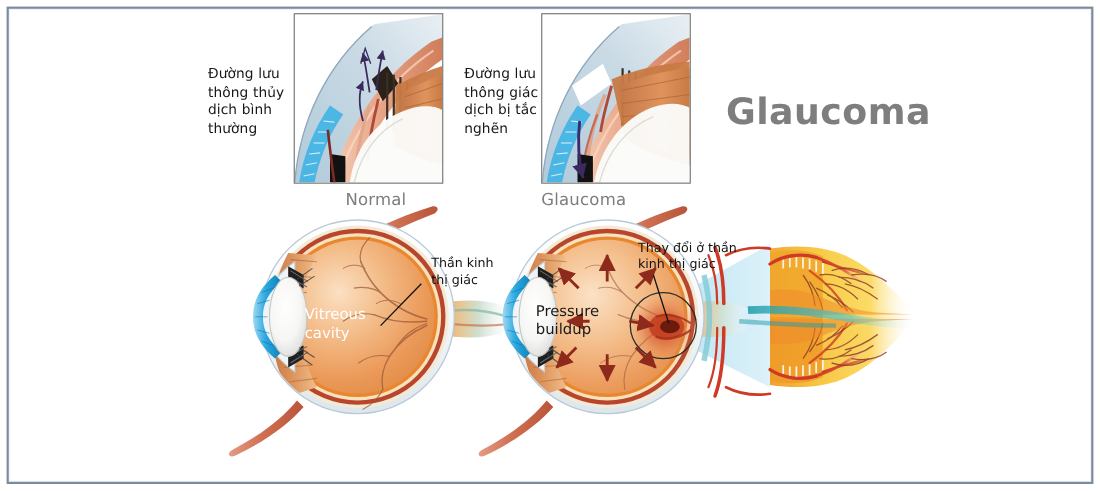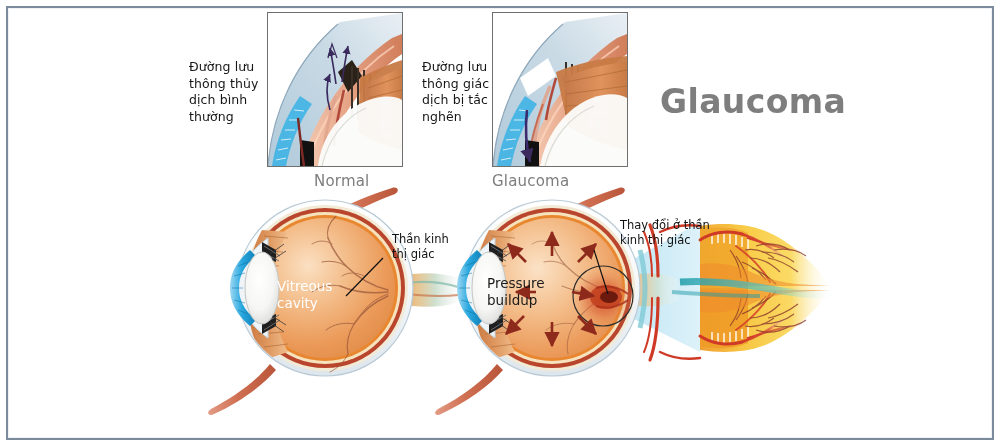--- a/index.html
+++ b/index.html
@@ -60,21 +60,21 @@
 
   .anno{
     position:absolute;
     color:#121212;
     font-size:11.5px;
     line-height:14.5px;
     white-space:pre-line;
     font-family:"DejaVu Sans","Liberation Sans",sans-serif;
   }
   #anno-optic-nerve{left:392px;top:232px;width:62px;}
-  #anno-nerve-change{left:580px;top:218px;width:96px;margin-left:40px;}
+  #anno-nerve-change{left:580px;top:218px;width:96px;}
 
   .inlabel{
     position:absolute;
     font-size:13.5px;
     line-height:17px;
     white-space:pre-line;
     font-family:"DejaVu Sans","Liberation Sans",sans-serif;
   }
   #inlabel-vitreous{left:277px;top:278px;color:#ffffff;}
   #inlabel-pressure{left:487px;top:275px;color:#1a1a1a;}

